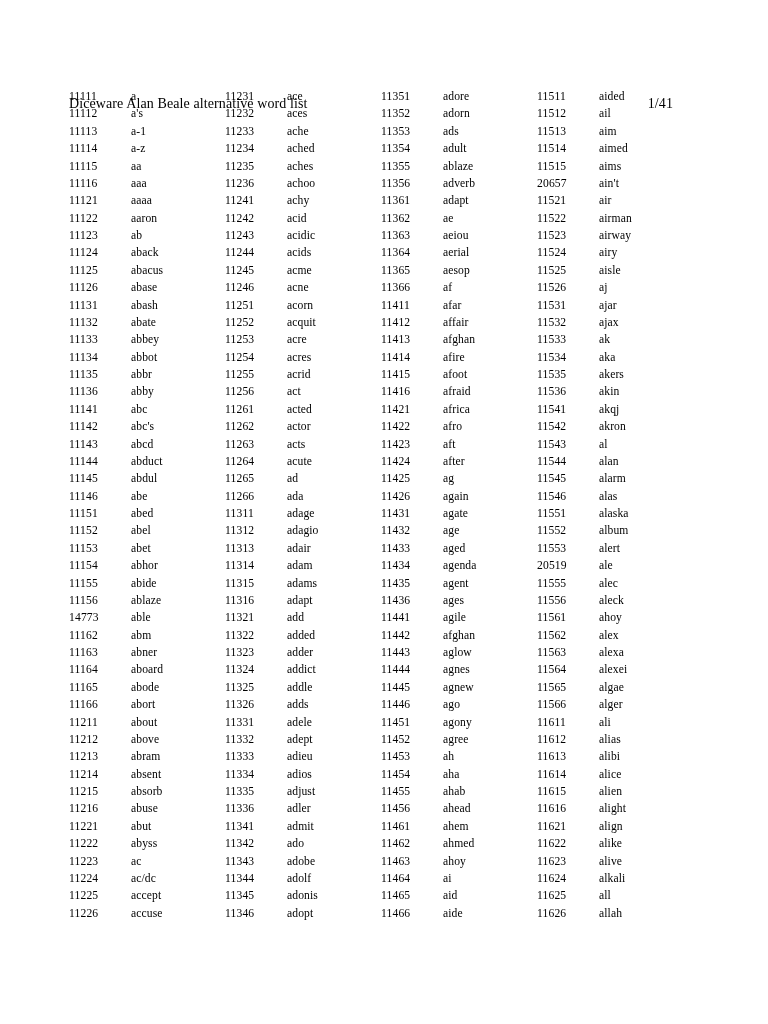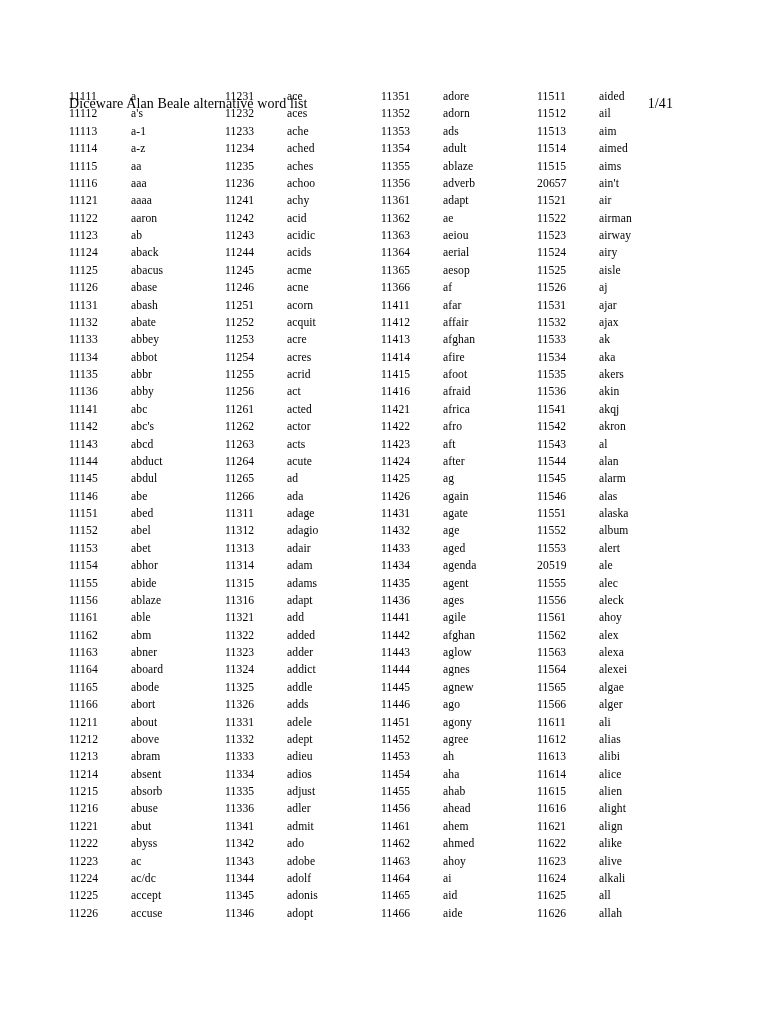--- a/index.html
+++ b/index.html
@@ -199,21 +199,21 @@
         </div>
         <div class="word-row">
           <span class="roll-code">11155</span>
           <span class="word-text">abide</span>
         </div>
         <div class="word-row">
           <span class="roll-code">11156</span>
           <span class="word-text">ablaze</span>
         </div>
         <div class="word-row">
-          <span class="roll-code">11161</span>
+          <span class="roll-code">14773</span>
           <span class="word-text">able</span>
         </div>
         <div class="word-row">
           <span class="roll-code">11162</span>
           <span class="word-text">abm</span>
         </div>
         <div class="word-row">
           <span class="roll-code">11163</span>
           <span class="word-text">abner</span>
         </div>

